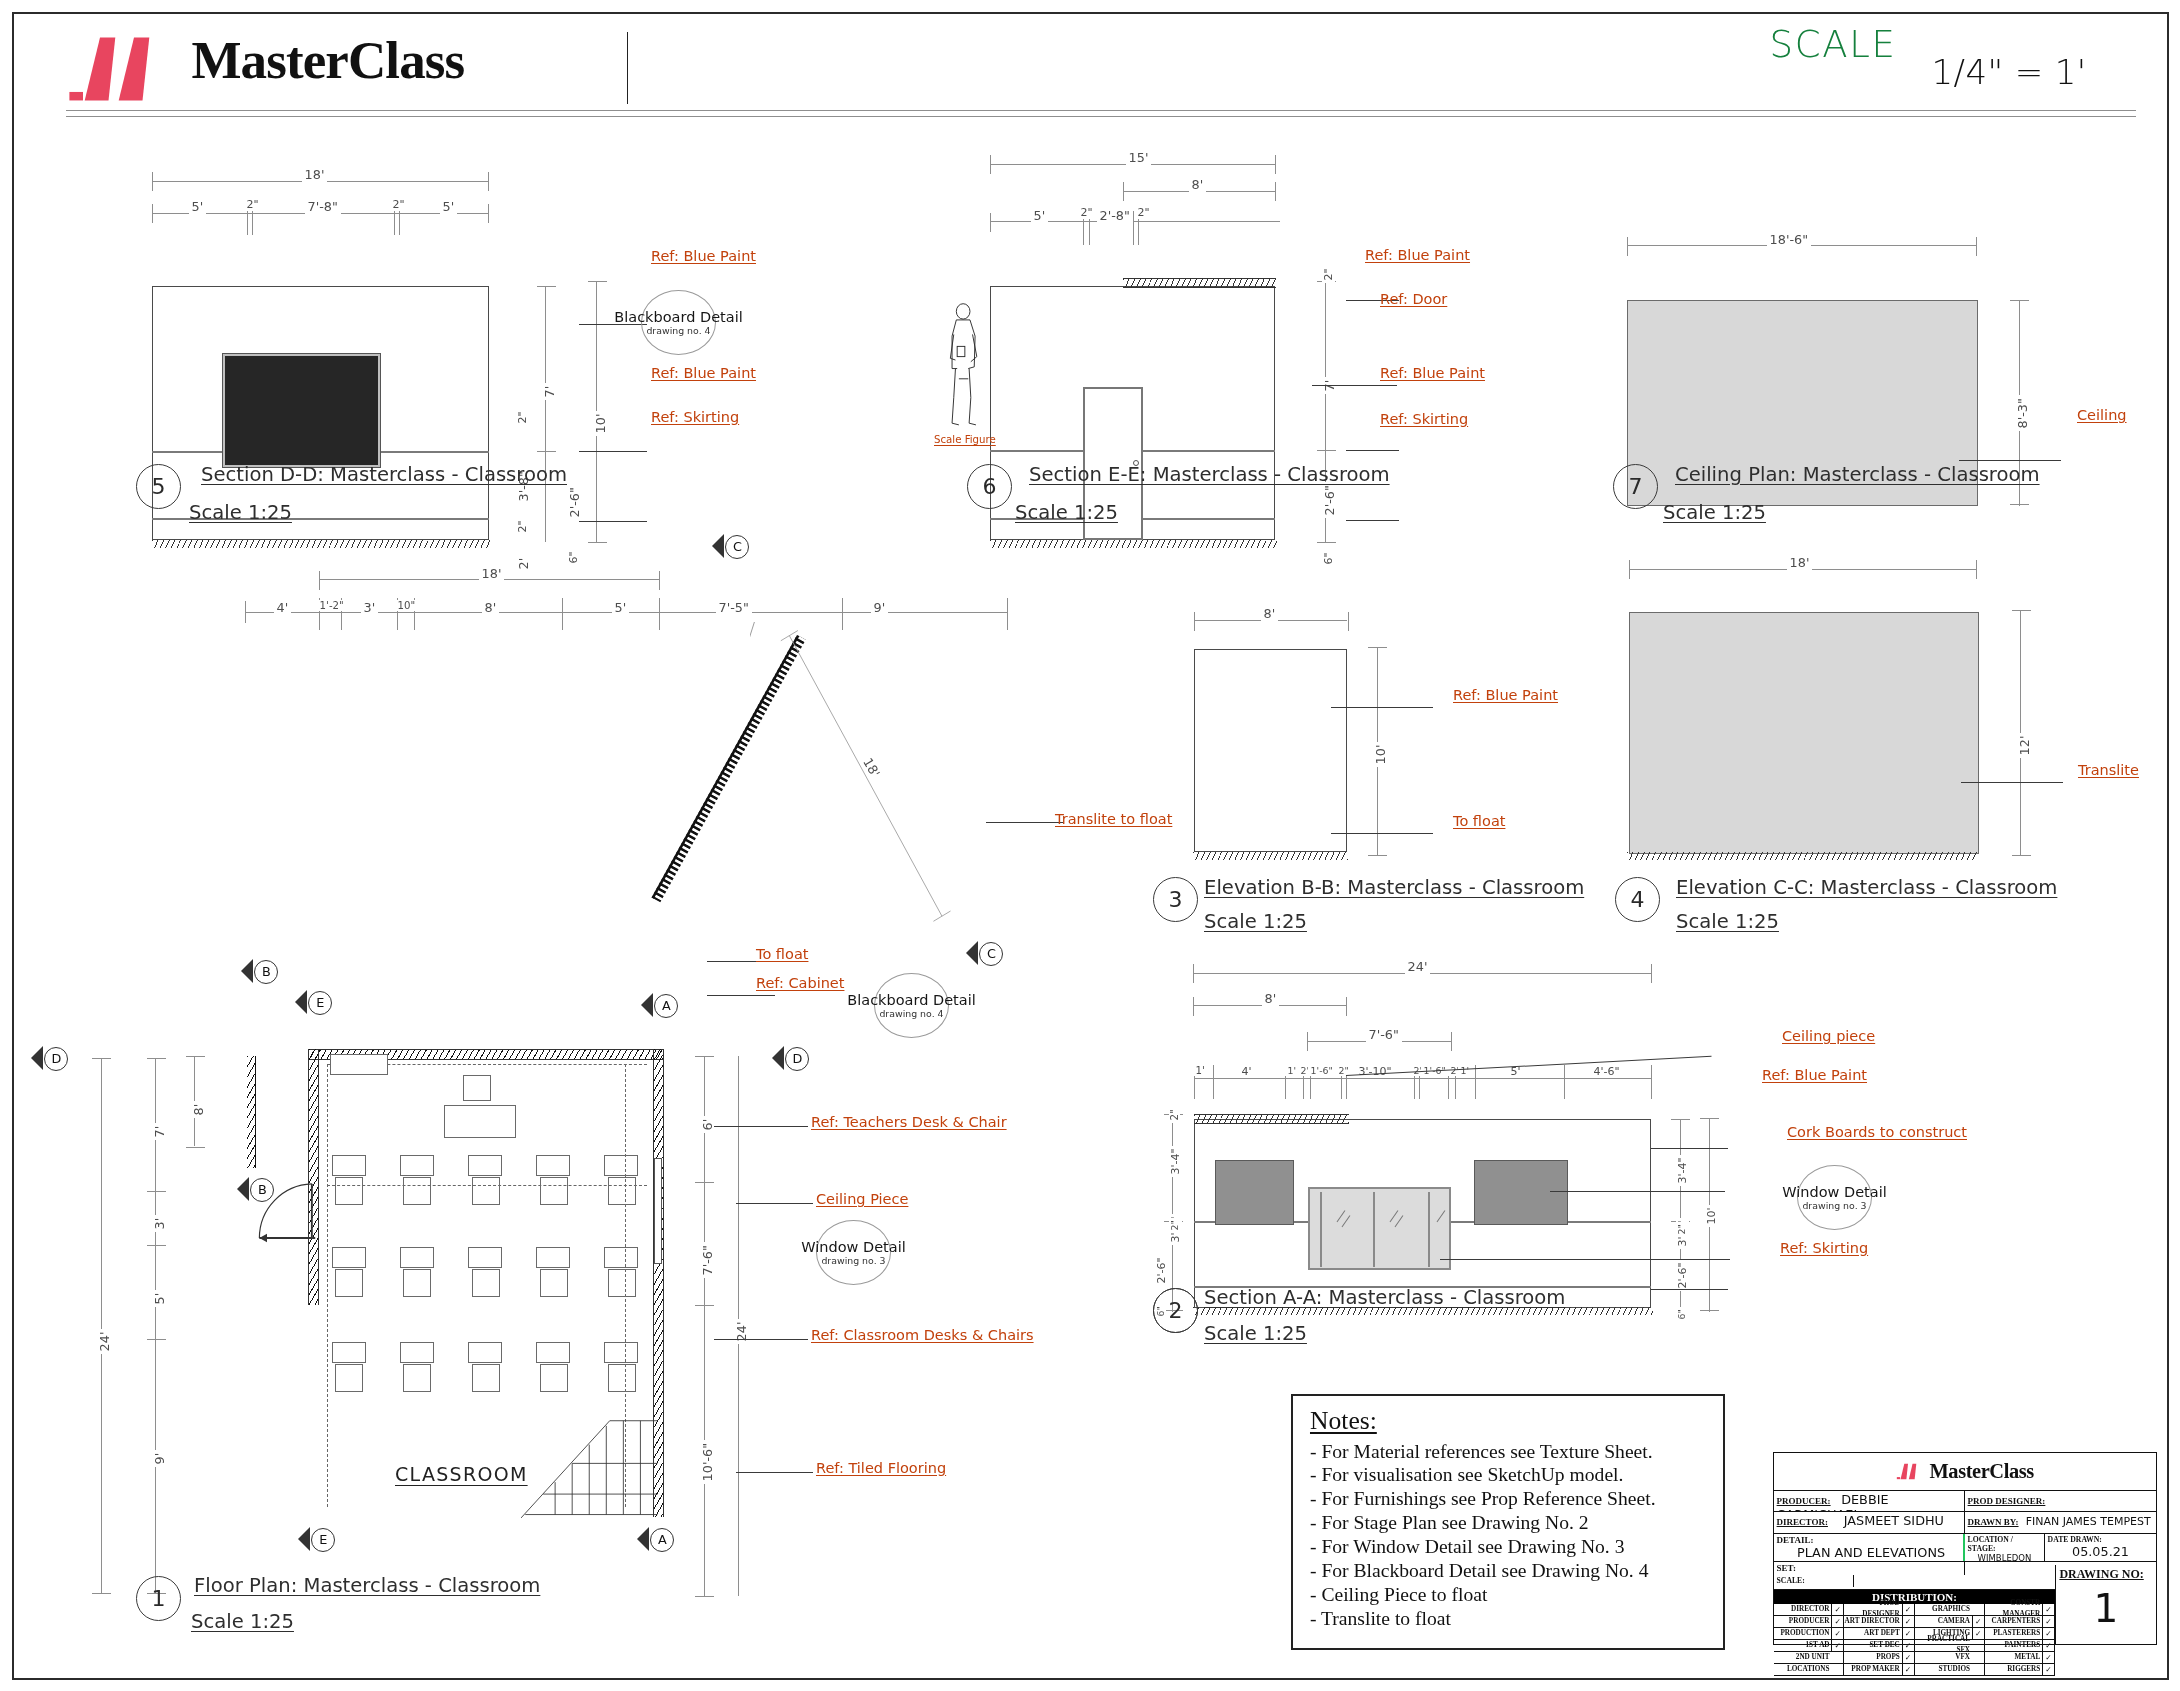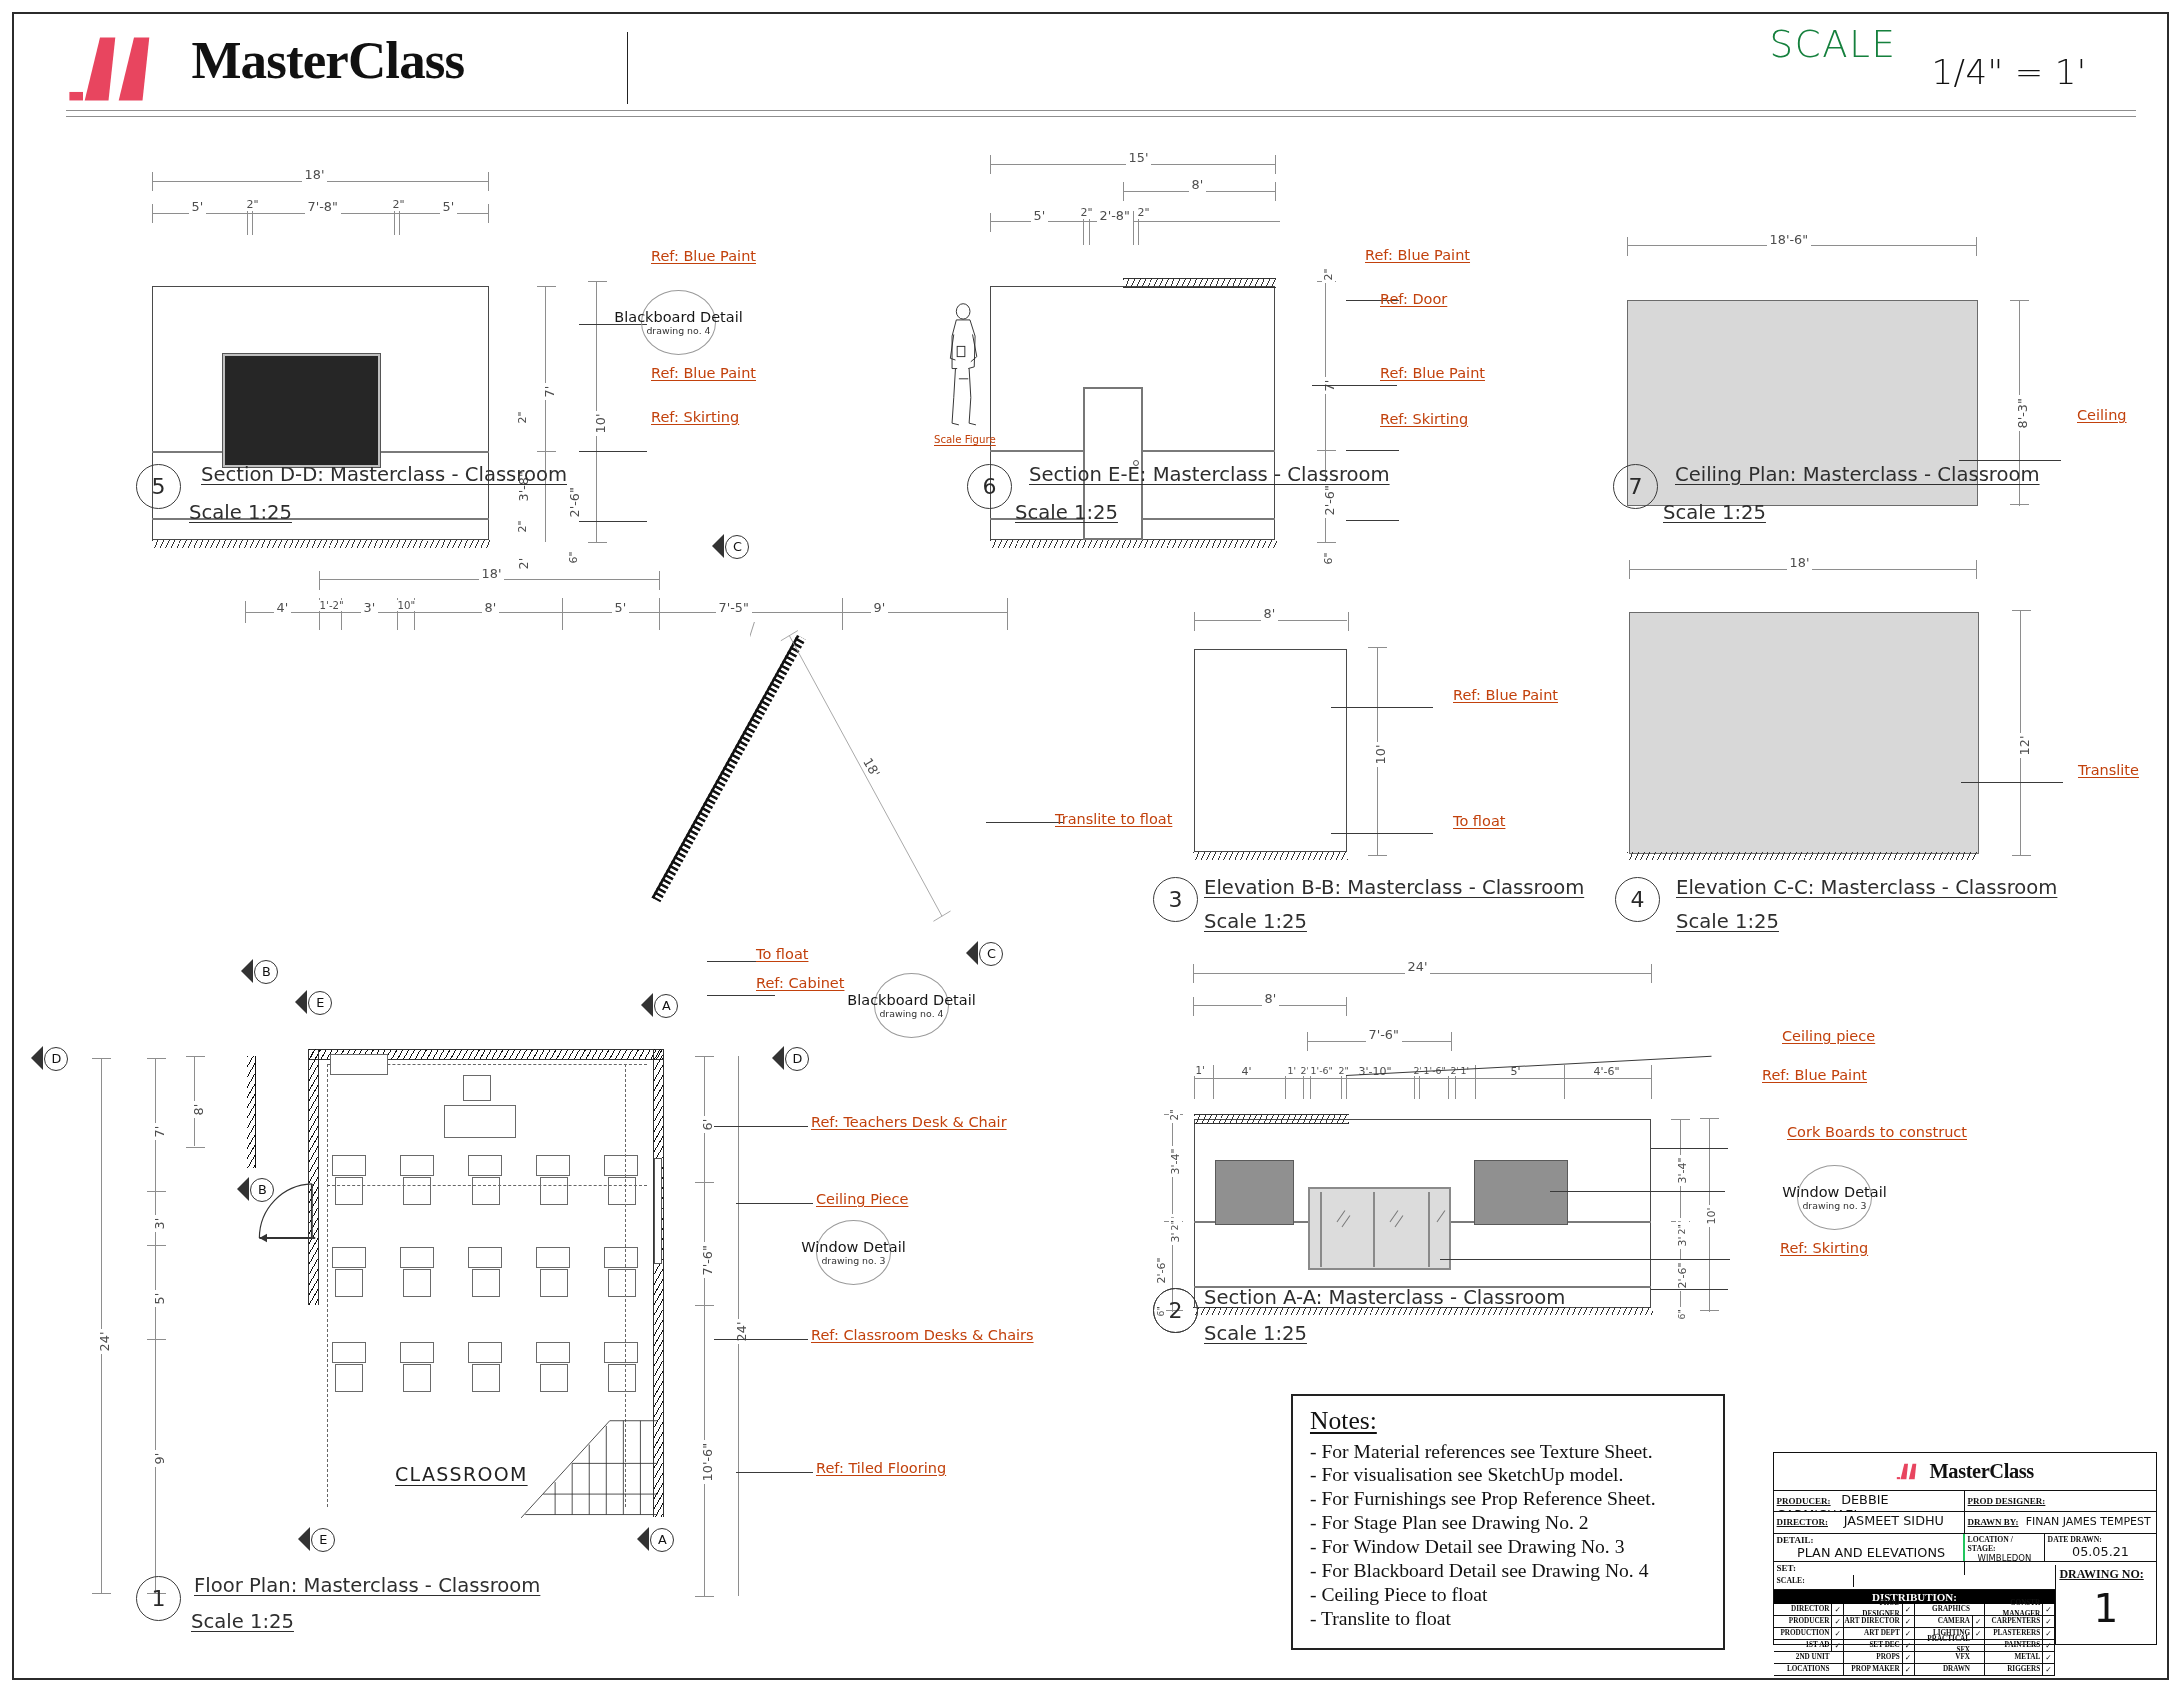--- a/index.html
+++ b/index.html
@@ -824,21 +824,21 @@
             </div>
           <div class="dist-cell">
               <span class="dist-nm">LOCATIONS</span>
               <span class="dist-ck"></span>
             </div>
           <div class="dist-cell">
               <span class="dist-nm">PROP MAKER</span>
               <span class="dist-ck">✓</span>
             </div>
           <div class="dist-cell">
-              <span class="dist-nm">DRAWN</span>
+              <span class="dist-nm">STUDIOS</span>
               <span class="dist-ck"></span>
             </div>
           <div class="dist-cell">
               <span class="dist-nm">RIGGERS</span>
               <span class="dist-ck">✓</span>
             </div>
         </div>
       </div>
       <div id="tb-dwgno">
         <div class="k">DRAWING NO:</div>

